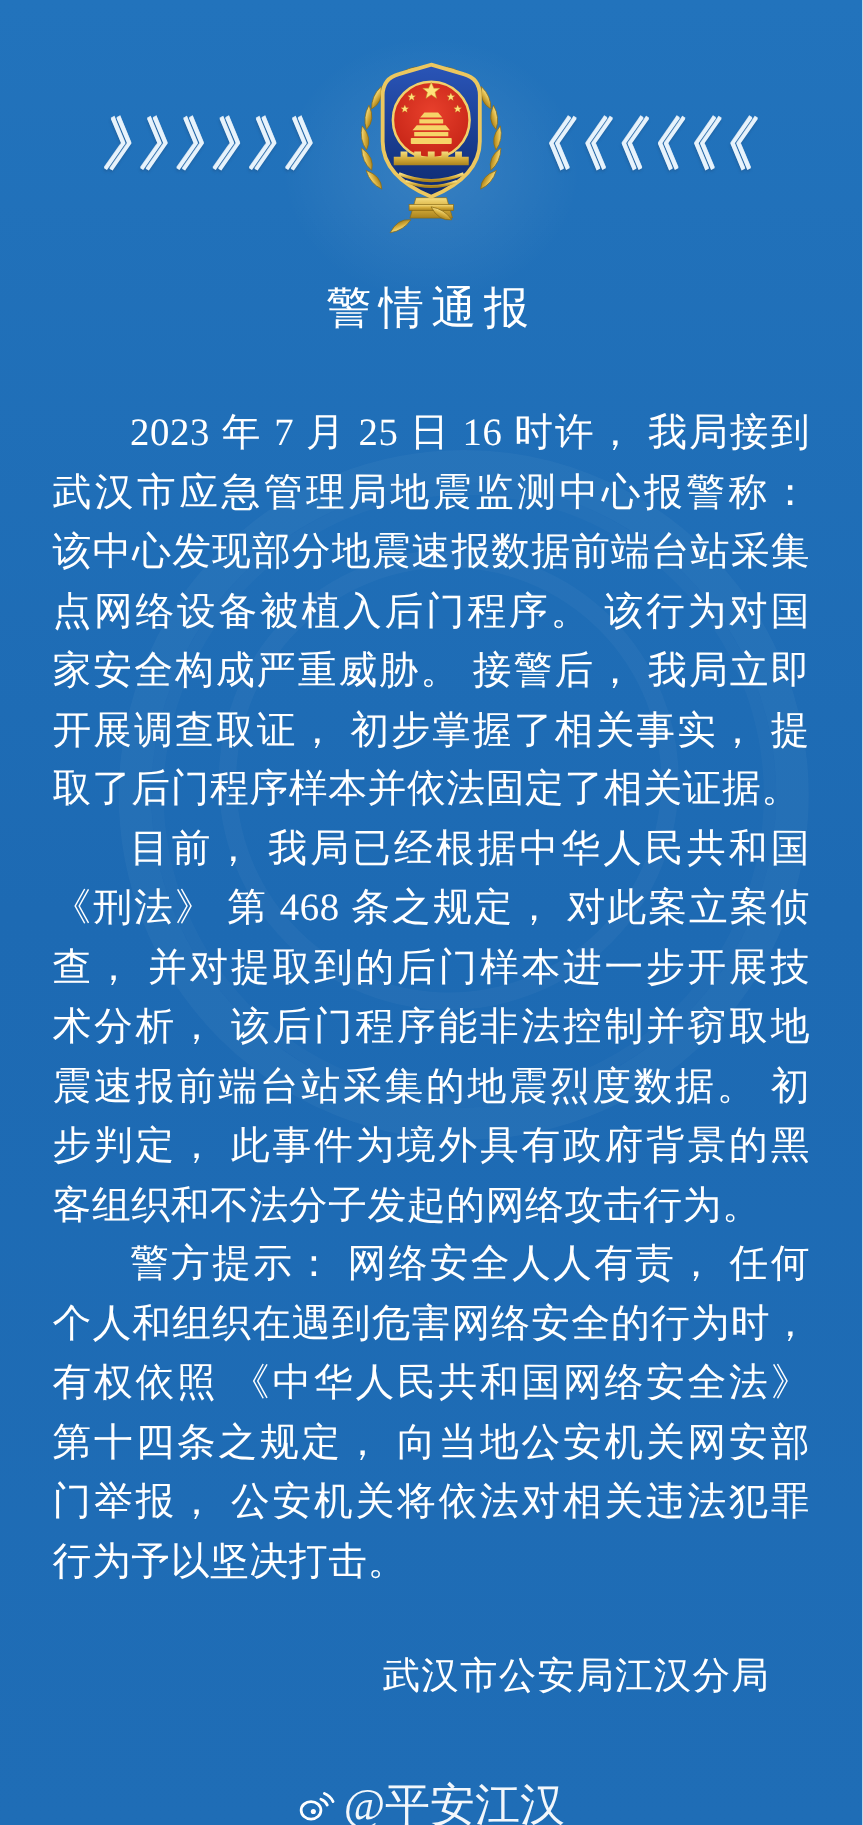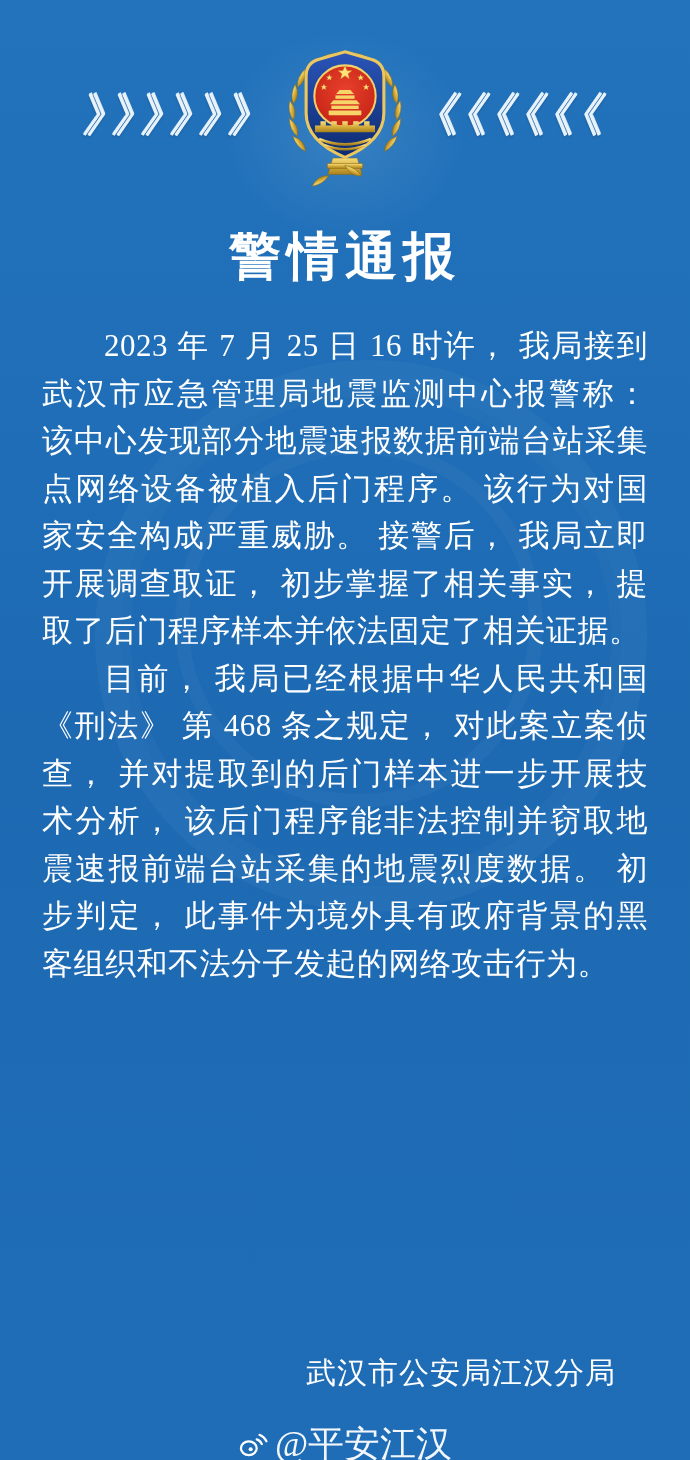--- a/index.html
+++ b/index.html
@@ -39,37 +39,36 @@
     transform:skewX(-8deg);
     white-space:nowrap;
   }
   .chevrons.left{left:84px;letter-spacing:-17px;}
   .chevrons.right{right:102px;letter-spacing:-17px;}
   .emblem{position:absolute;left:270px;top:42px;}
   .title{
     position:absolute;top:222px;left:0;width:690px;
     text-align:center;
     font-family:"Liberation Sans","DejaVu Sans",sans-serif;
-    font-weight:700;font-size:52px;letter-spacing:6px;
+    font-weight:400;font-size:36px;letter-spacing:6px;
     color:#ffffff;margin:0;
   }
   .body-text{
     position:absolute;top:322px;left:42px;width:606px;
   }
   .body-text p{
     margin:0;
     font-size:31px;line-height:47.5px;
     text-align:justify;text-justify:inter-character;
     text-indent:2em;
     letter-spacing:0.5px;
   }
   .signature{
     position:absolute;top:1322px;right:74px;
     text-align:right;
-    margin-top:32px;
   }
   .signature .org{font-size:30px;line-height:38px;letter-spacing:1px;margin:0;}
   .signature .date{font-size:29px;line-height:36px;margin:18px 0 0 0;}
   .footer{
     position:absolute;top:1420px;left:0;width:690px;
     display:flex;align-items:center;justify-content:center;gap:7px;
     color:rgba(255,255,255,0.95);
     font-size:36px;
   }
   .footer .weibo{width:30px;height:26px;flex:0 0 auto;}
@@ -153,20 +152,21 @@
       <path d="M72,142 q38,16 76,0" fill="none" stroke="url(#goldg)" stroke-width="4"></path>
       <path d="M80,151 q30,12 60,0" fill="none" stroke="url(#goldg)" stroke-width="3.5"></path>
     </svg>
   </div>
 
   <h1 class="title">警情通报</h1>
 
   <div class="body-text">
     <p>2023 年 7 月 25 日 16 时许， 我局接到武汉市应急管理局地震监测中心报警称： 该中心发现部分地震速报数据前端台站采集点网络设备被植入后门程序。 该行为对国家安全构成严重威胁。 接警后， 我局立即开展调查取证， 初步掌握了相关事实， 提取了后门程序样本并依法固定了相关证据。</p>
     <p>目前， 我局已经根据中华人民共和国 《刑法》 第 468 条之规定， 对此案立案侦查， 并对提取到的后门样本进一步开展技术分析， 该后门程序能非法控制并窃取地震速报前端台站采集的地震烈度数据。 初步判定， 此事件为境外具有政府背景的黑客组织和不法分子发起的网络攻击行为。</p>
+    <p>警方提示： 网络安全人人有责， 任何个人和组织在遇到危害网络安全的行为时， 有权依照 《中华人民共和国网络安全法》 第十四条之规定， 向当地公安机关网安部门举报， 公安机关将依法对相关违法犯罪行为予以坚决打击。</p>
   </div>
 
   <div class="signature">
     <p class="org">武汉市公安局江汉分局</p>
   </div>
 
   <div class="footer">
     <svg class="weibo" viewBox="0 0 32 28" xmlns="http://www.w3.org/2000/svg">
       <g fill="none" stroke="#ffffff" stroke-width="2.4" stroke-linecap="round">
         <ellipse cx="11.5" cy="17.5" rx="8.5" ry="7.5"></ellipse>

